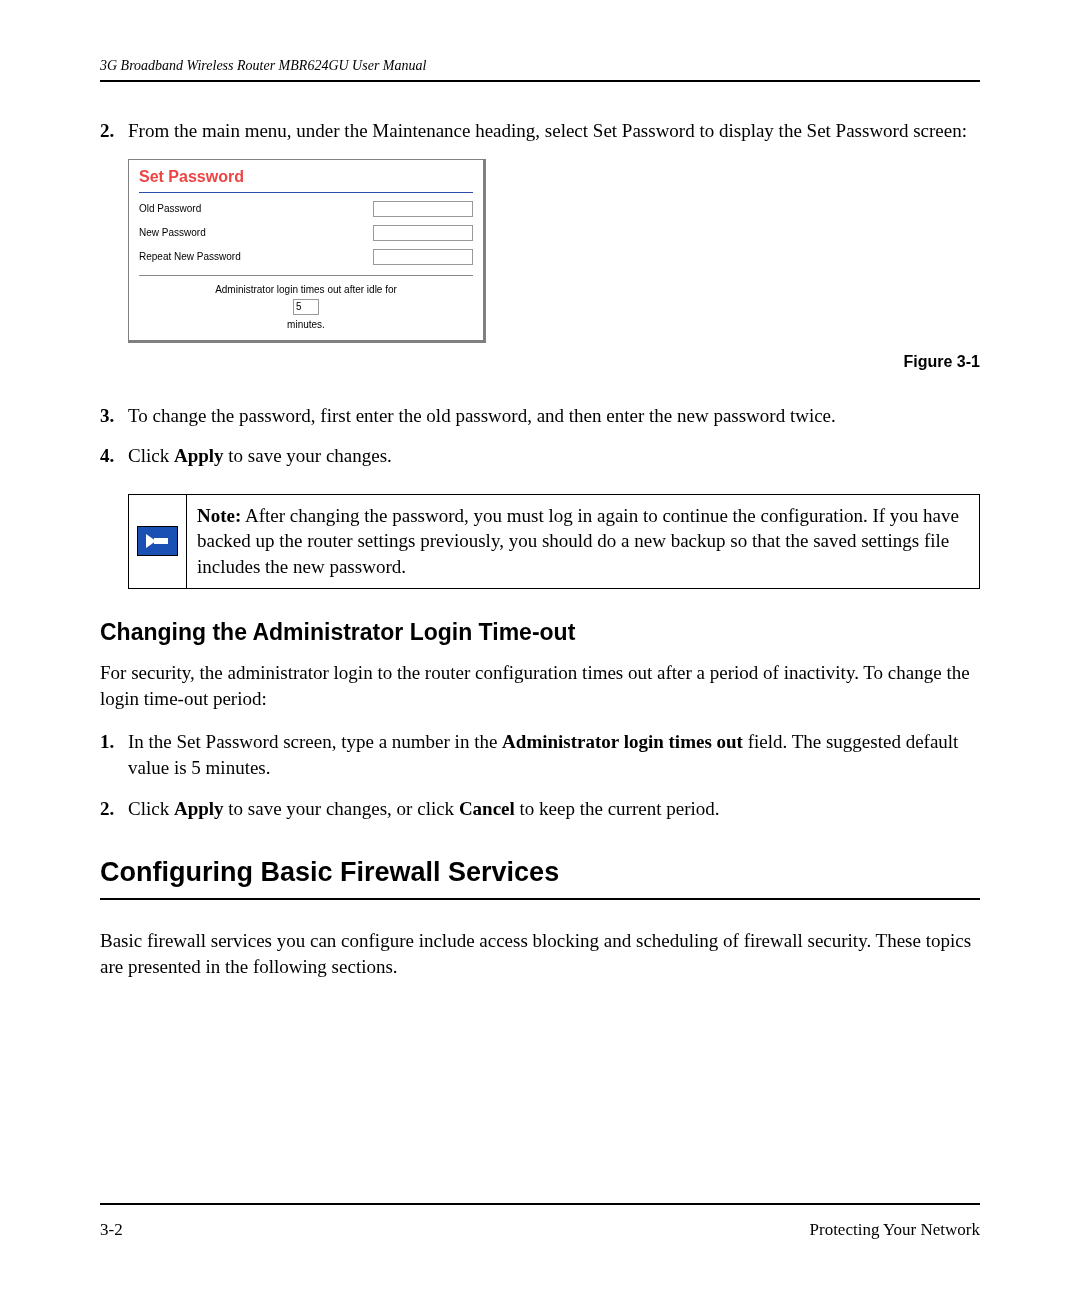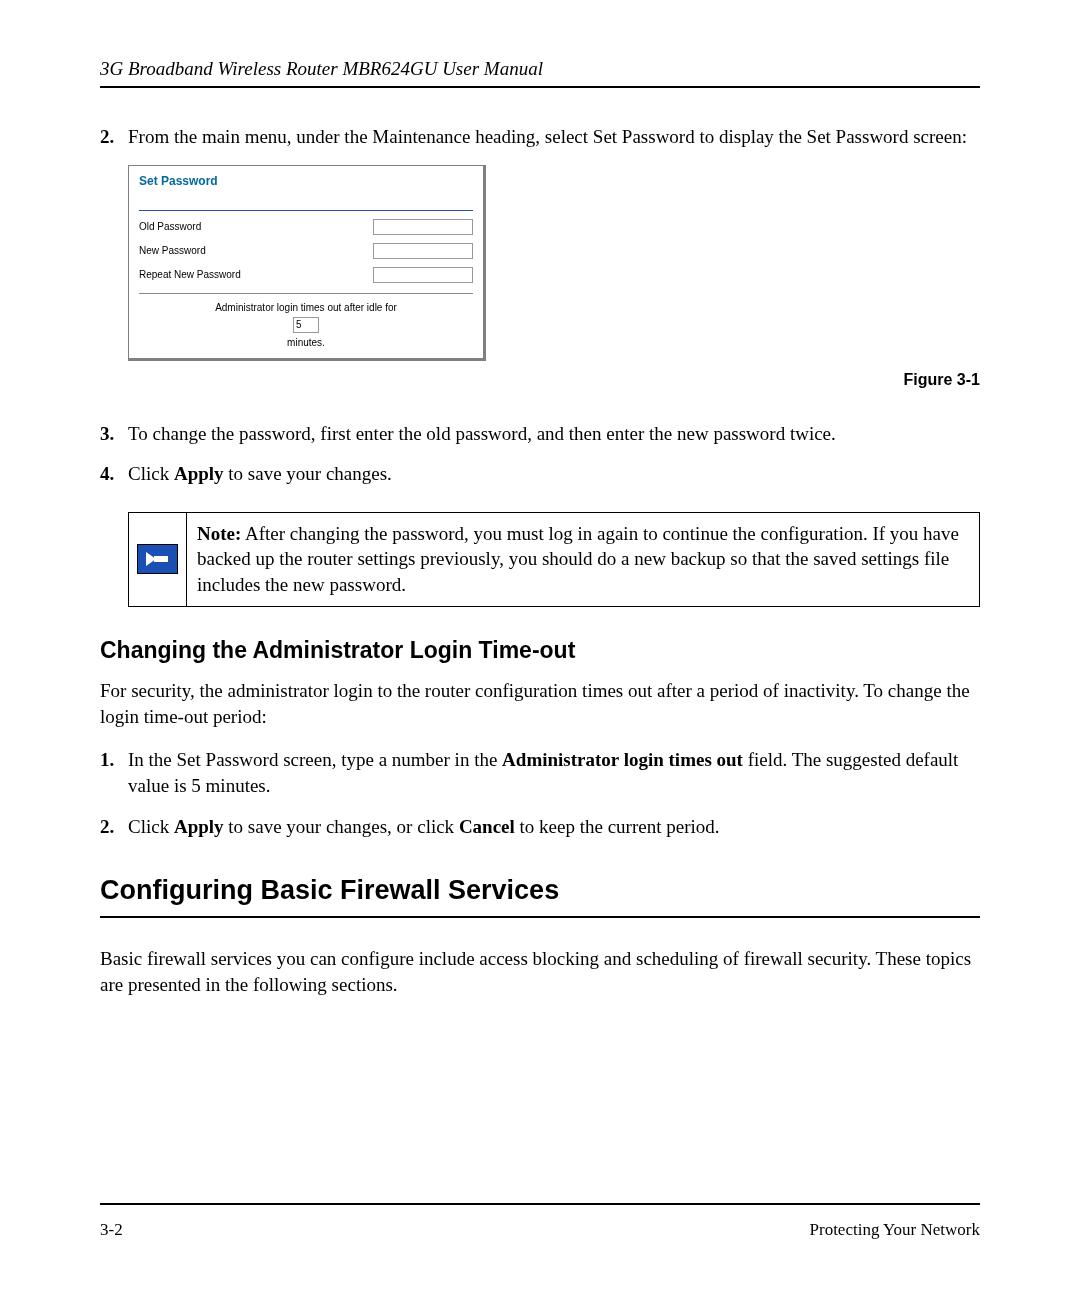--- a/index.html
+++ b/index.html
@@ -8,21 +8,21 @@
       height: 1296px;
       background-color: #fff;
 ser
       font-family: Georgia, 'Times New Roman', serif;
       color: #000;
       position: relative;
       padding: 58px 100px 0 100px;
     }
     .header-title {
       font-style: italic;
-      font-size: 19px;
+      font-size: 14px;
       padding-bottom: 6px;
       border-bottom: 2px solid #000;
       margin-bottom: 36px;
     }
     .ol-item {
       display: flex;
       margin-bottom: 14px;
       font-size: 19px;
       line-height: 1.4;
     }
@@ -39,24 +39,24 @@
       border: 1px solid #808080;
       border-right: 3px solid #808080;
       border-bottom: 3px solid #808080;
       background: #fff;
       padding: 8px 10px 10px 10px;
       font-family: Arial, sans-serif;
       font-size: 10px;
       margin-bottom: 10px;
     }
     .sp-title {
-      color: #0369a1;
-      font-weight: bold;
-      font-size: 12px;
-      padding-bottom: 22px;
+      color: #ef4444;
+      font-weight: bold;
+      font-size: 16px;
+      padding-bottom: 6px;
       border-bottom: 1px solid #2b4ea8;
     }
     .sp-row {
       display: flex;
       align-items: center;
       justify-content: space-between;
       margin-top: 8px;
     }
     .sp-label { font-size: 10px; }
     .sp-input {

